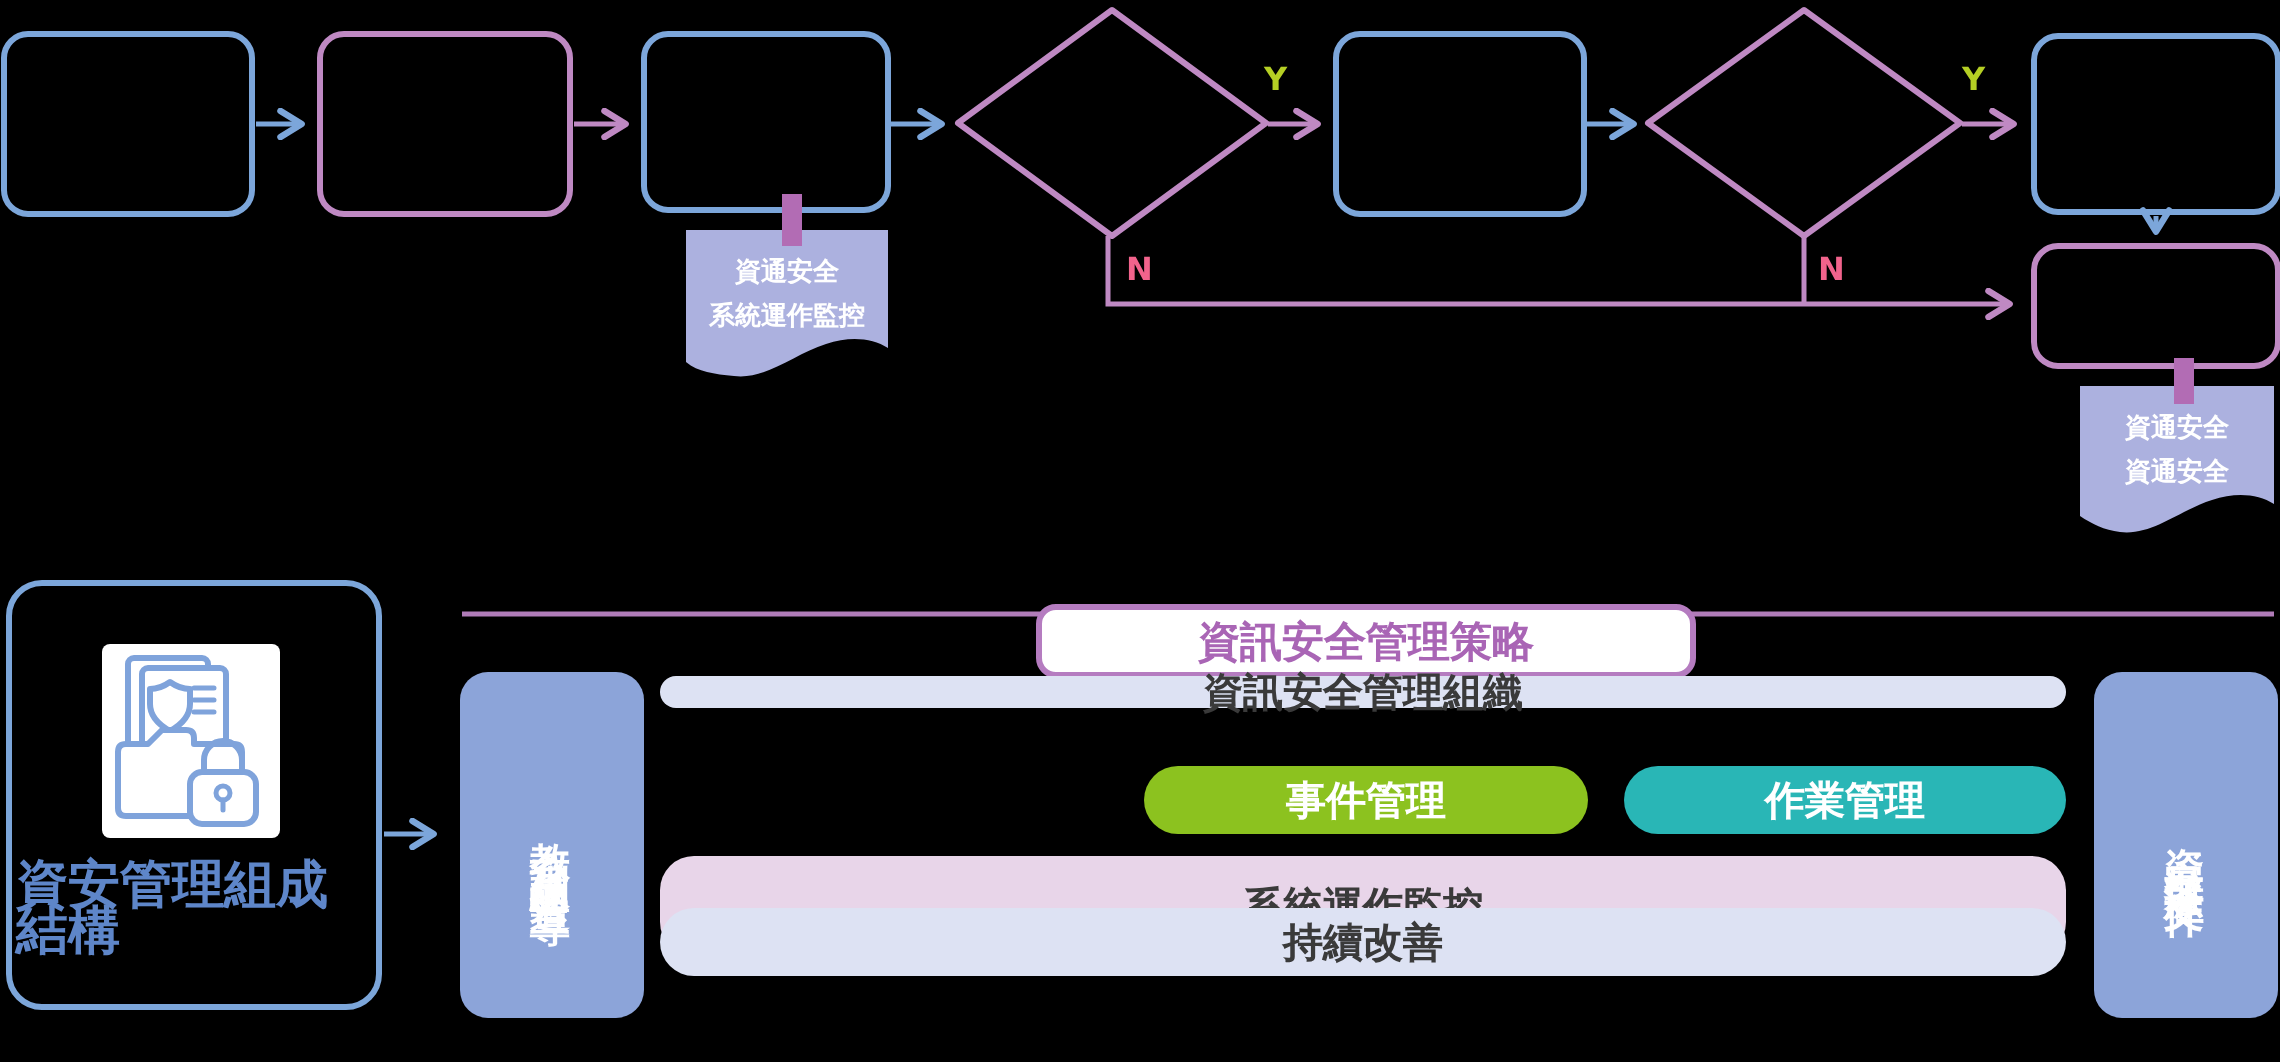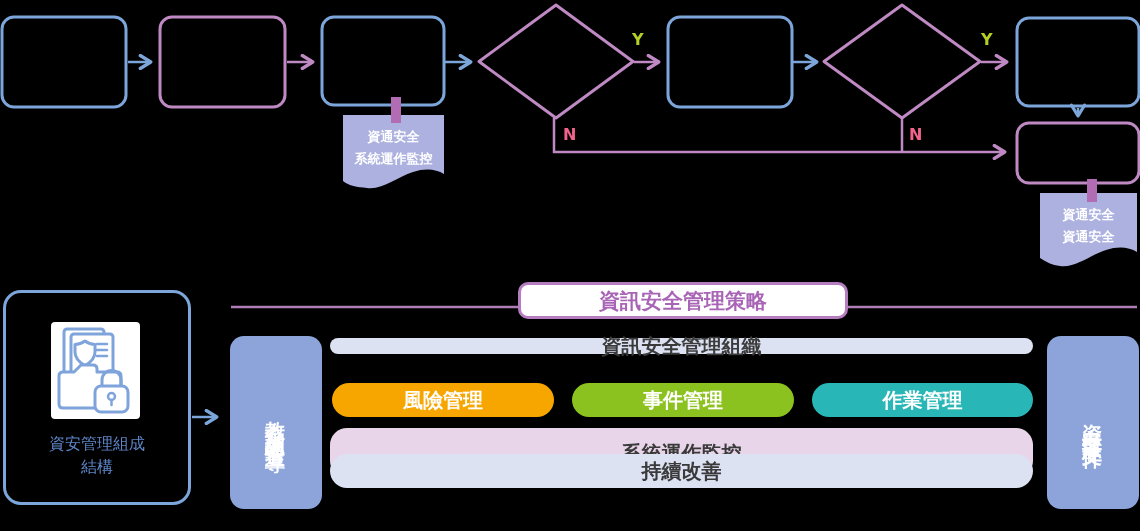--- a/index.html
+++ b/index.html
@@ -22,37 +22,37 @@
   .ic-w{fill:var(--icon_bg,#FFF);stroke:var(--icon_stroke,#7FA3DB);stroke-width:3;stroke-linejoin:round;}
   
   .t{position:absolute;font-weight:bold;line-height:1;}
   .yn{font-size:16px;}
   .yes{color:var(--yes_green,#B5CF24);}
   .no{color:var(--no_pink,#F2638C);}
   .doc-label{color:var(--doc_text,#FFF);font-size:13px;line-height:22px;text-align:center;font-weight:bold;}
   
   .src-box{position:absolute;left:3px;top:290px;width:188px;height:215px;
     border:3px solid var(--blue_stroke,#7CA6DA);border-radius:18px;background:transparent;}
-  .src-label{position:absolute;left:8px;top:432px;width:178px;text-align:center;
-    color:var(--label_blue,#5E86C9);font-size:16px;line-height:23px;font-weight:normal;}
+  .src-label{position:absolute;left:8px;top:432px;width:178px;text-align:left;
+    color:var(--label_blue,#5E86C9);font-size:26px;line-height:23px;font-weight:bold;}
   .vbar{position:absolute;top:336px;height:173px;background:var(--bar_fill,#8CA4D9);
     border-radius:14px;display:flex;align-items:center;justify-content:center;}
   .vbar .vtext{writing-mode:vertical-rl;text-orientation:upright;color:var(--bar_text,#FFF);
     font-size:20px;font-weight:bold;letter-spacing:5px;}
   .bar-left{left:230px;width:92px;}
   .bar-right{left:1047px;width:92px;}
   .row{position:absolute;left:330px;width:703px;border-radius:17px;
     display:flex;align-items:center;justify-content:center;
     color:var(--row_text,#3A3A3A);font-size:20px;font-weight:600;}
   .row-light{background:var(--row_light,#DDE2F3);}
   .row-pink{background:var(--row_pink,#E8D5E9);}
   .pill{position:absolute;top:383px;height:34px;border-radius:17px;
     display:flex;align-items:center;justify-content:center;
     color:var(--pill_text,#FFF);font-size:20px;font-weight:bold;}
-  .title-box{position:absolute;left:518px;top:282px;width:330px;height:37px;
+  .title-box{position:absolute;left:518px;top:302px;width:330px;height:37px;
     background:var(--title_bg,#FFF);border:3px solid var(--title_border,#B57CC0);border-radius:10px;
     display:flex;align-items:center;justify-content:center;
     color:var(--title_text,#A965B5);font-size:21px;font-weight:bold;}
 </style>
 </head>
 <body>
 
 <div class="stage">
 
   <svg class="overlay" width="1140" height="531" viewBox="0 0 1140 531">
@@ -130,19 +130,18 @@
   <div class="title-box">資訊安全管理策略</div>
 
   <div class="vbar bar-left">
     <span class="vtext">教育訓練與宣導</span>
   </div>
   <div class="vbar bar-right">
     <span class="vtext">資安辦法文件</span>
   </div>
 
   <div class="row row-light" style="top:338px;height:16px;">資訊安全管理組織</div>
-  <div class="pill" style="left:332px;width:222px;background:var(--pill_orange,#F7A600);">風險管理</div>
   <div class="pill" style="left:812px;width:221px;background:var(--pill_teal,#29B6B6);">作業管理</div>
   <div class="pill" style="left:572px;width:222px;background:var(--pill_green,#8CC21F);">事件管理</div>
   <div class="row row-pink" style="top:428px;height:50px;">系統運作監控</div>
   <div class="row row-light" style="top:454px;height:34px;">持續改善</div>
 
 </div>
 
 </body></html>

